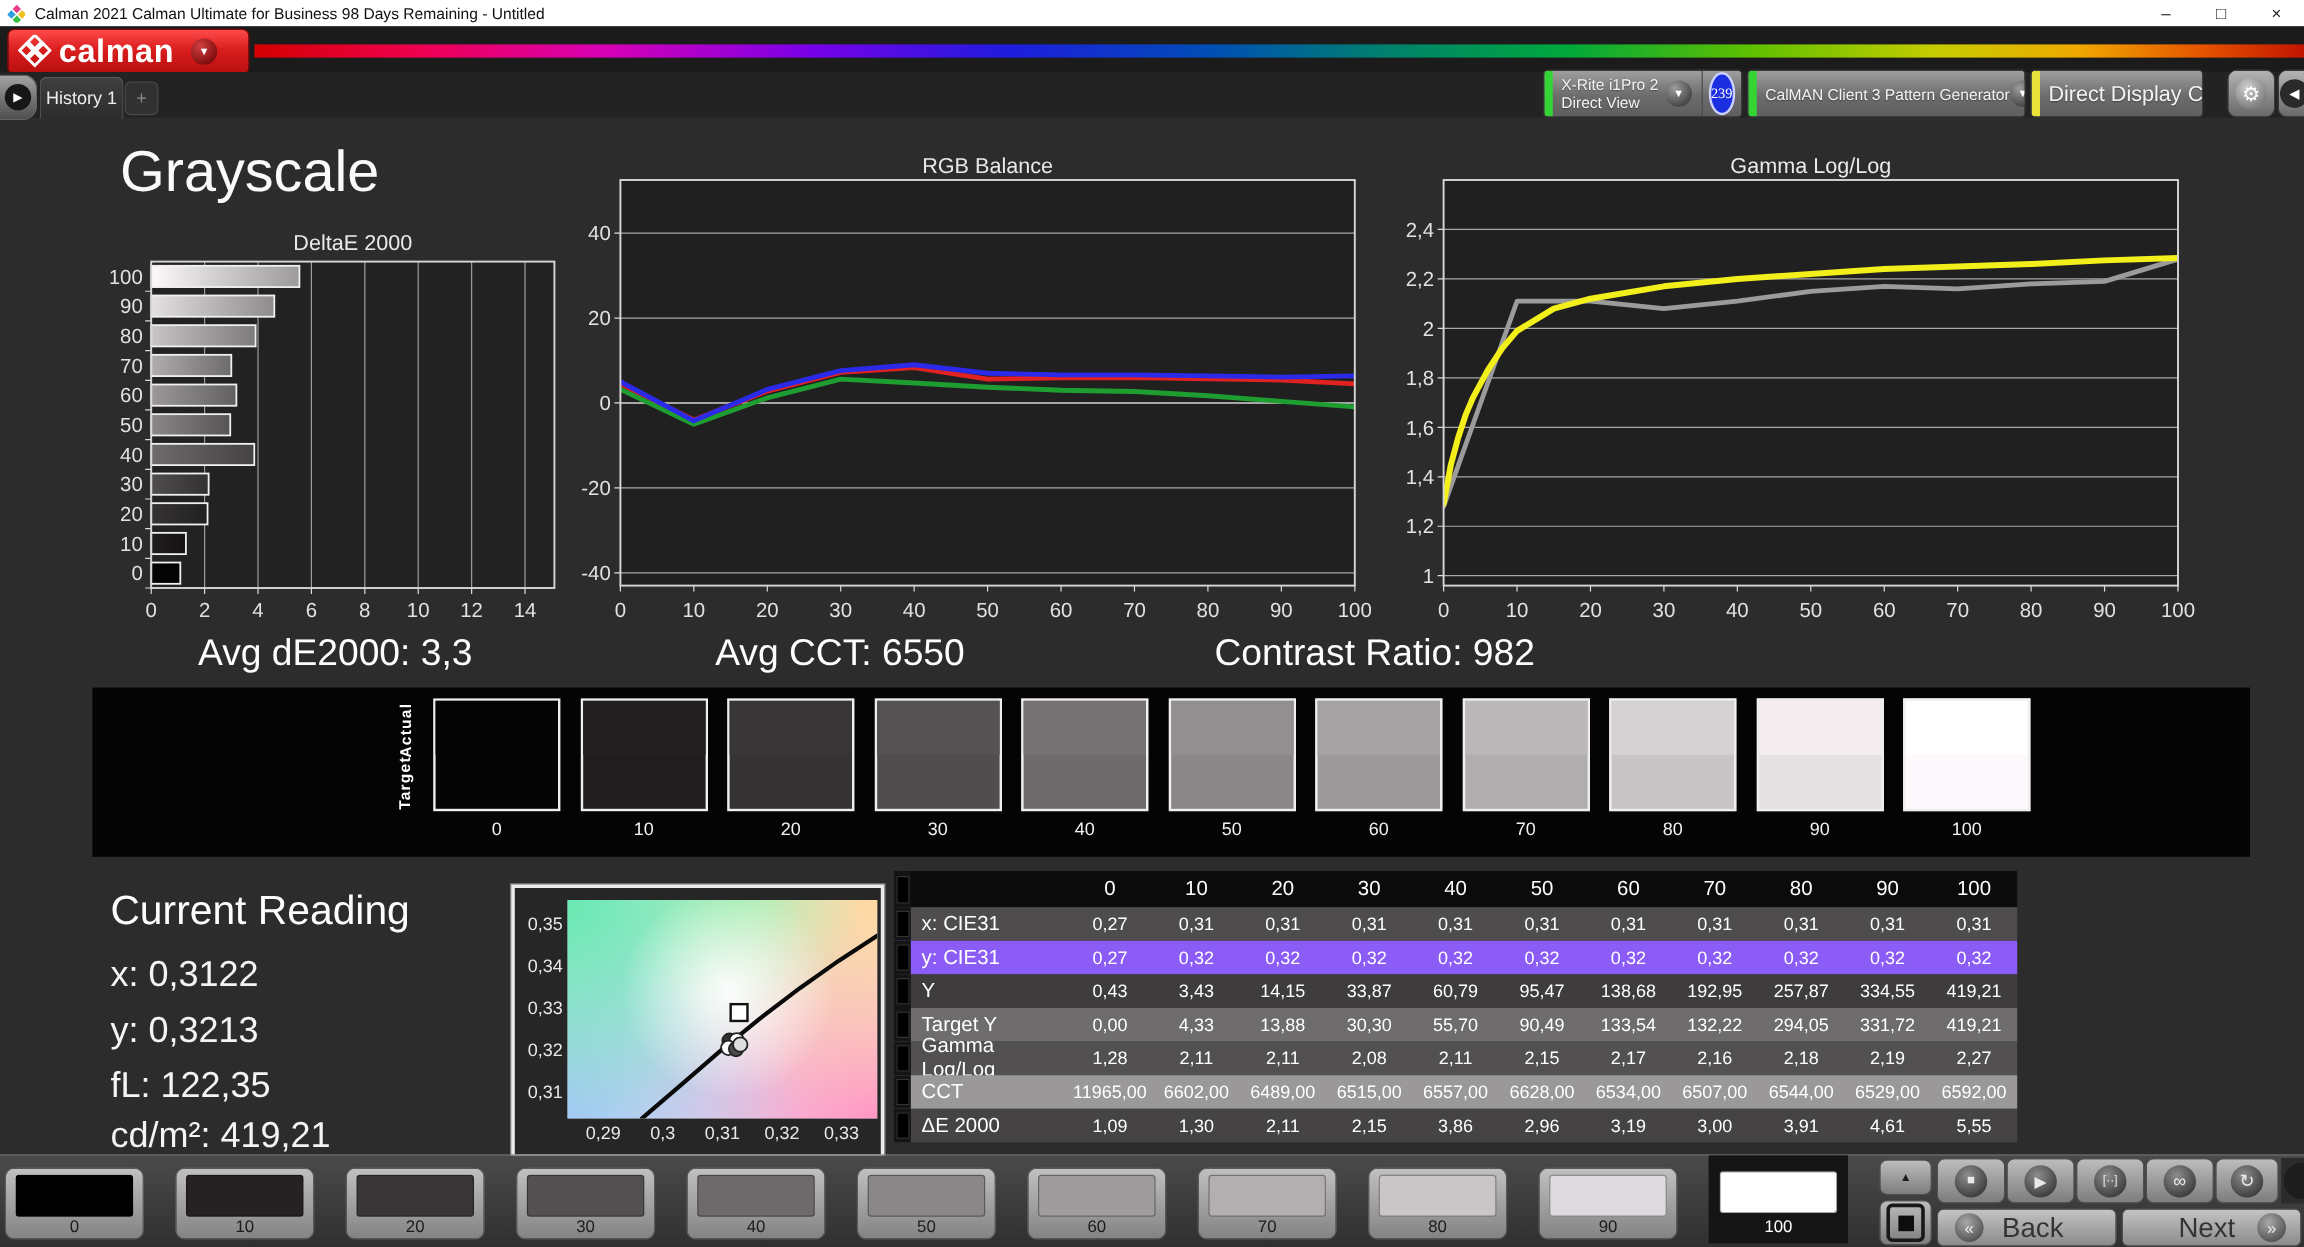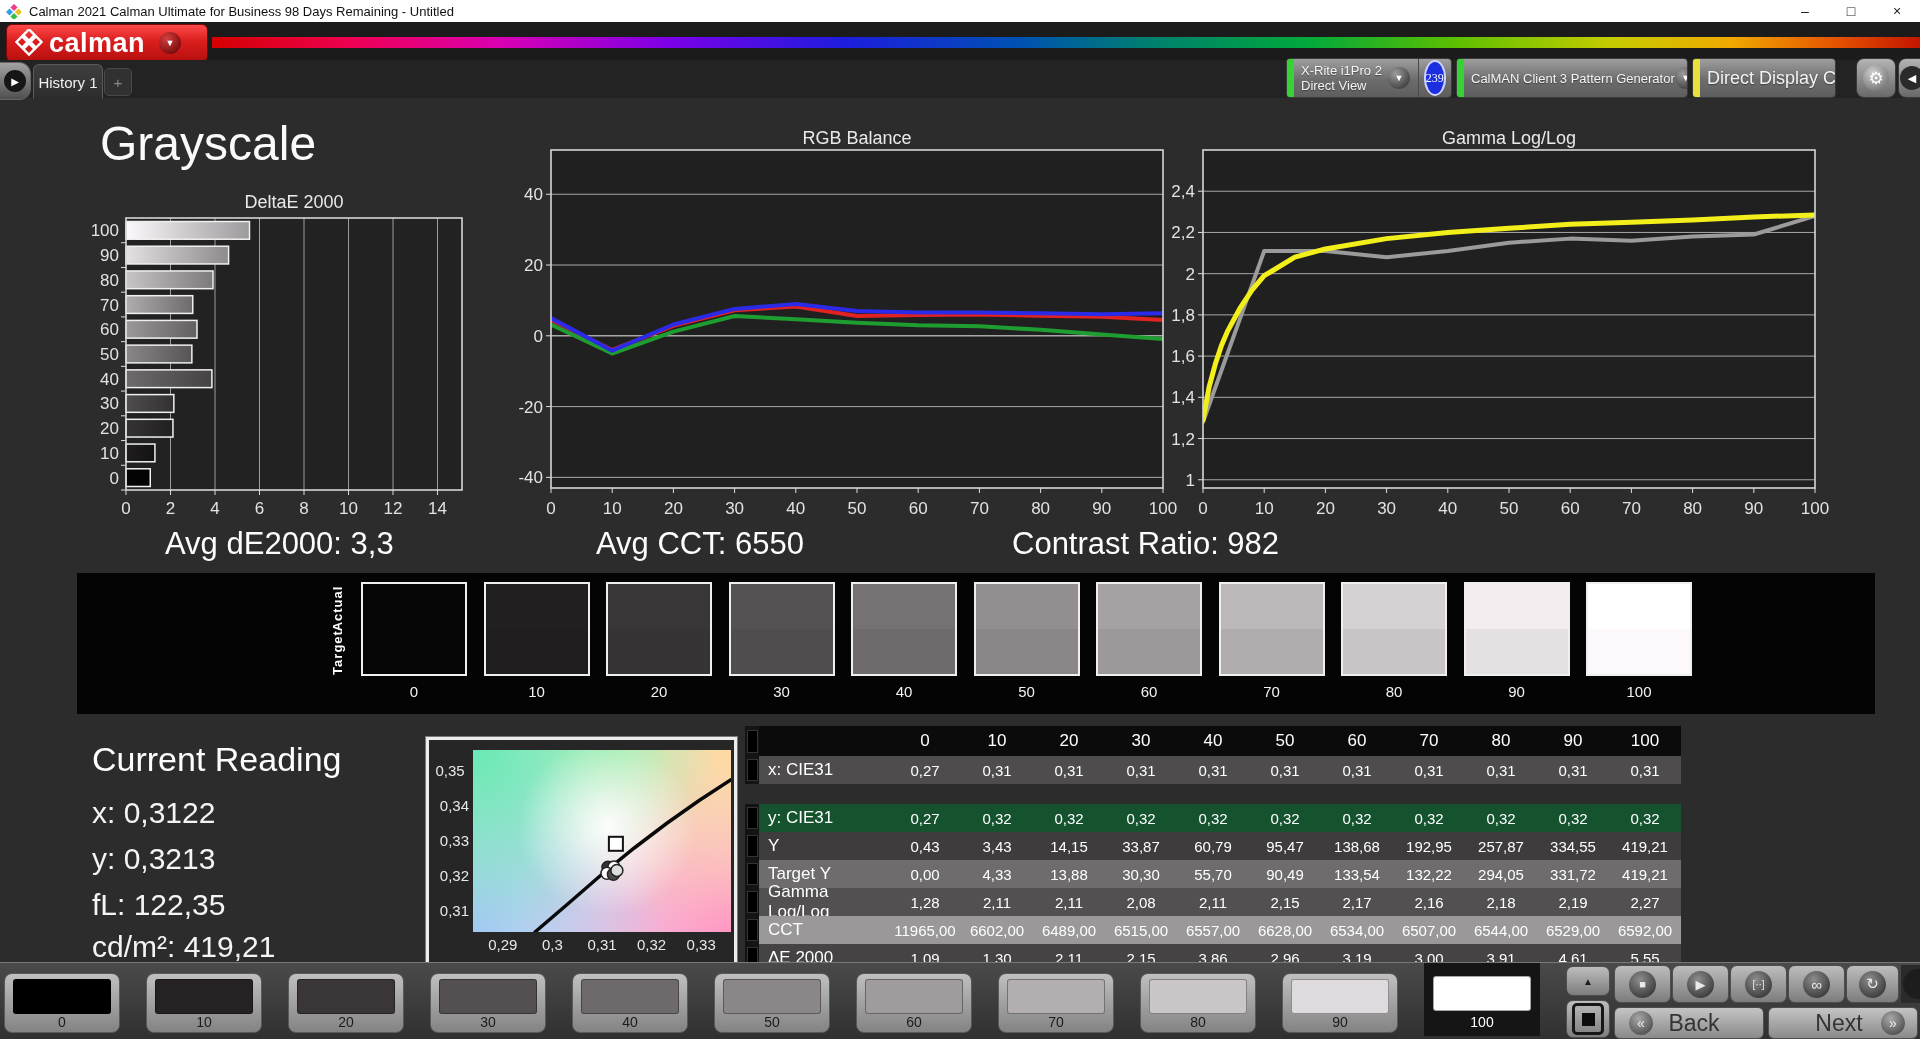--- a/index.html
+++ b/index.html
@@ -319,21 +319,21 @@
         <text x="27" y="242.1818181818182" text-anchor="end">20</text>
         <rect x="34" y="252.04545454545453" width="28.927152317880797" height="17.727272727272727" fill="url(#de9)" stroke="#f0f0f0" stroke-width="1.5"></rect>
         <line x1="29" y1="273.27272727272725" x2="34" y2="273.27272727272725" stroke="#ddd"></line>
         <text x="27" y="266.9090909090909" text-anchor="end">10</text>
         <rect x="34" y="276.77272727272725" width="24.254304635761592" height="17.727272727272727" fill="url(#de10)" stroke="#f0f0f0" stroke-width="1.5"></rect>
         <line x1="29" y1="298" x2="34" y2="298" stroke="#ddd"></line>
         <text x="27" y="291.6363636363636" text-anchor="end">0</text>
         <rect x="34" y="26" width="336" height="272" fill="none" stroke="#d6d6d6" stroke-width="1.6"></rect>
       </svg>
     </div>
-  <div id="chart-rgb" class="chart" style="left:511px;top:128px;width:672px;height:392px">
+  <div id="chart-rgb" class="chart" style="left:477px;top:128px;width:672px;height:392px">
       <div class="ctitle" style="left: 346px;">RGB Balance</div>
       <svg width="672" height="392">
         <rect x="40" y="22" width="612" height="338" fill="#212021"></rect>
         <line x1="40" y1="66.24083769633508" x2="652" y2="66.24083769633508" stroke="#c9c9c9" stroke-width="1" opacity="0.8"></line>
         <line x1="35" y1="66.24083769633508" x2="40" y2="66.24083769633508" stroke="#ddd"></line>
         <text x="32" y="72.24083769633508" text-anchor="end">40</text>
         <line x1="40" y1="137.0261780104712" x2="652" y2="137.0261780104712" stroke="#c9c9c9" stroke-width="1" opacity="0.8"></line>
         <line x1="35" y1="137.0261780104712" x2="40" y2="137.0261780104712" stroke="#ddd"></line>
         <text x="32" y="143.0261780104712" text-anchor="end">20</text>
         <line x1="40" y1="207.8115183246073" x2="652" y2="207.8115183246073" stroke="#c9c9c9" stroke-width="1.6" opacity="0.8"></line>
@@ -507,21 +507,21 @@
         <svg width="258" height="182">
           <polyline points="62.019230769230774,182 96.75,152.24999999999997 129,124.24999999999994 161.25,97.99999999999991 193.5,73.49999999999989 225.75,50.74999999999986 258,29.750000000000032" fill="none" stroke="#0a0a0a" stroke-width="3.5" stroke-linecap="round"></polyline>
           <circle cx="134.95384615384606" cy="117.24999999999993" r="6" fill="#333333" stroke="#222" stroke-width="1.5"></circle>
           <circle cx="140.90769230769234" cy="116.89999999999996" r="6" fill="#ffffff" stroke="#222" stroke-width="1.5"></circle>
           <circle cx="133.96153846153848" cy="123.20000000000005" r="6" fill="#ffffff" stroke="#222" stroke-width="1.5"></circle>
           <circle cx="140.41153846153856" cy="124.24999999999994" r="6" fill="#4a4a4a" stroke="#222" stroke-width="1.5"></circle>
           <circle cx="143.8846153846154" cy="120.39999999999998" r="6" fill="#dddddd" stroke="#222" stroke-width="1.5"></circle>
           <rect x="135.8923076923078" y="86.79999999999998" width="14" height="14" fill="#fff" stroke="#111" stroke-width="2"></rect>
         </svg>
       </div>
-  <div class="cie-ytick" style="top: 22px; text-align: center;">0,35</div>
+  <div class="cie-ytick" style="top: 22px;">0,35</div>
       <div class="cie-ytick" style="top: 57px;">0,34</div>
       <div class="cie-ytick" style="top: 92px;">0,33</div>
       <div class="cie-ytick" style="top: 127px;">0,32</div>
       <div class="cie-ytick" style="top: 162px;">0,31</div>
       <div class="cie-xtick" style="left: 51.7692px;">0,29</div>
       <div class="cie-xtick" style="left: 101.385px;">0,3</div>
       <div class="cie-xtick" style="left: 151px;">0,31</div>
       <div class="cie-xtick" style="left: 200.615px;">0,32</div>
       <div class="cie-xtick" style="left: 250.231px;">0,33</div>
     </div>
@@ -554,21 +554,21 @@
         <span class="tcell">0,31</span>
         <span class="tcell">0,31</span>
         <span class="tcell">0,31</span>
         <span class="tcell">0,31</span>
         <span class="tcell">0,31</span>
         <span class="tcell">0,31</span>
         <span class="tcell">0,31</span>
         <span class="tcell">0,31</span>
         <span class="tcell">0,31</span>
       </div>
-      <div class="trow" style="background: #14532d; margin-top: 20px;">
+      <div class="trow" style="background: #8b5cf6;">
         <span class="gut">
           <i></i>
         </span>
         <span class="tlabel">y: CIE31</span>
         <span class="tcell">0,27</span>
         <span class="tcell">0,32</span>
         <span class="tcell">0,32</span>
         <span class="tcell">0,32</span>
         <span class="tcell">0,32</span>
         <span class="tcell">0,32</span>

